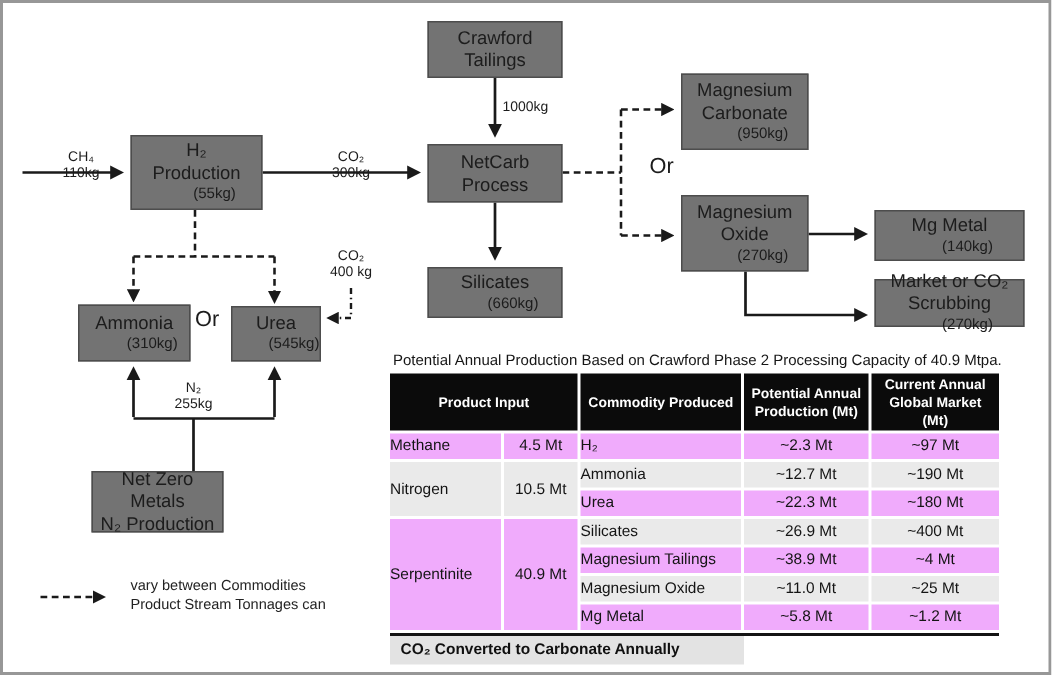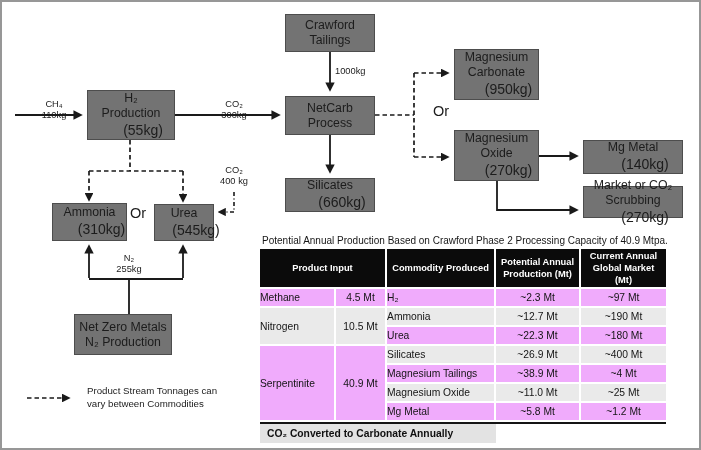--- a/index.html
+++ b/index.html
@@ -7,21 +7,21 @@
     position:relative;width:701px;height:450px;box-sizing:border-box;
     background:#ffffff;border:2px solid #979797;overflow:hidden;
     font-family:"Liberation Sans","DejaVu Sans",sans-serif;color:#1c1c1c;
   }
   svg.flow{position:absolute;left:0;top:0;z-index:1;}
   .box{
     position:absolute;background:#737373;border:1.4px solid #4d4d4d;
     display:flex;flex-direction:column;align-items:center;justify-content:center;
     text-align:center;font-size:12.3px;line-height:1.22;z-index:2;box-sizing:border-box;
   }
-  .box .wt{font-size:14px;margin-top:1px;padding-left:24px;}
+  .box .wt{font-size:10px;margin-top:1px;padding-left:24px;}
   .flabel{position:absolute;text-align:center;font-size:9.3px;line-height:1.22;z-index:2;}
   .flabel.left{text-align:left;}
   .or{position:absolute;font-size:14.5px;z-index:2;}
   .legend-text{position:absolute;font-size:9.7px;line-height:1.3;z-index:2;color:#222;}
 
   #tablewrap{position:absolute;left:256px;top:233px;width:410px;z-index:2;}
   .ttitle{font-size:10px;color:#161616;margin:0 0 1px 4px;white-space:nowrap;}
   table.prod{border-collapse:separate;border-spacing:2px;table-layout:fixed;width:410px;}
   table.prod th{
     background:#0b0b0b;color:#ffffff;font-size:9.3px;font-weight:bold;
@@ -102,21 +102,21 @@
   <div class="box" style="left:50px;top:201px;width:75px;height:38px">
     <span>Ammonia</span>
     <span class="wt">(310kg)</span>
   </div>
 
   <div class="box" style="left:152px;top:202px;width:60px;height:37px">
     <span>Urea</span>
     <span class="wt">(545kg)</span>
   </div>
 
-  <div class="box" style="left:72px;top:312px;width:98px;height:41px">
+  <div class="box" style="left:59px;top:312px;width:88px;height:41px">
     <span>Net Zero Metals</span>
     <span>N₂ Production</span>
   </div>
 
   <div class="box" style="left:452px;top:47px;width:85px;height:51px">
     <span>Magnesium</span>
     <span>Carbonate</span>
     <span class="wt">(950kg)</span>
   </div>
 
@@ -153,22 +153,22 @@
     <div>400 kg</div>
   </div>
   <div class="flabel" style="left:101px;top:251px;width:52px">
     <div>N₂</div>
     <div>255kg</div>
   </div>
   <div class="or" style="left:128px;top:203px">Or</div>
   <div class="or" style="left:431px;top:101px">Or</div>
 
   <div class="legend-text" style="left:85px;top:383px;width:152px">
+    <div>vary between Commodities</div>
     <div>Product Stream Tonnages can</div>
-    <div>vary between Commodities</div>
   </div>
 
   <div id="tablewrap">
     <div class="ttitle">Potential Annual Production Based on Crawford Phase 2 Processing Capacity of 40.9 Mtpa.</div>
     <table class="prod">
       <colgroup>
         <col style="width:74px">
           <col style="width:49px">
           <col style="width:107px">
           <col style="width:83px">

